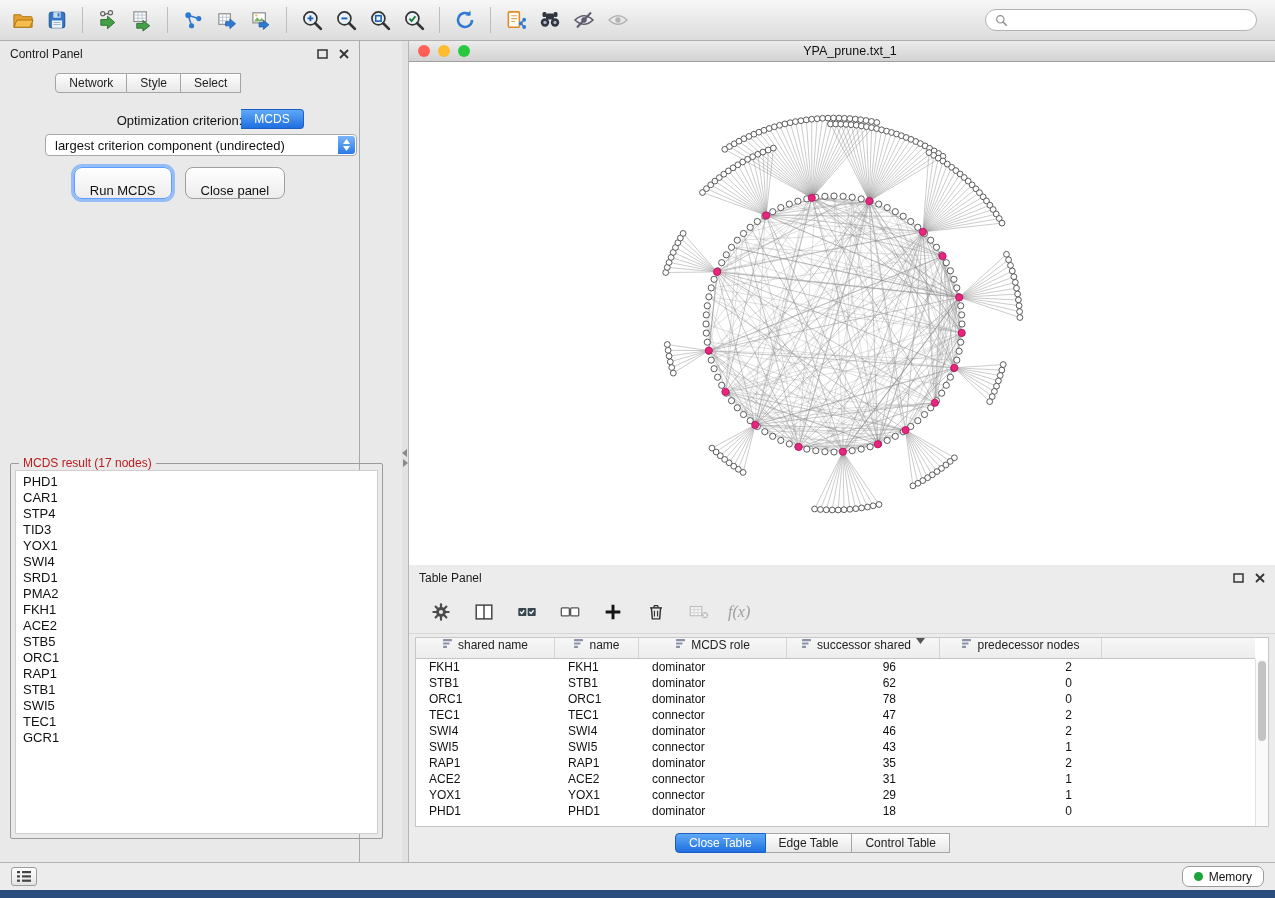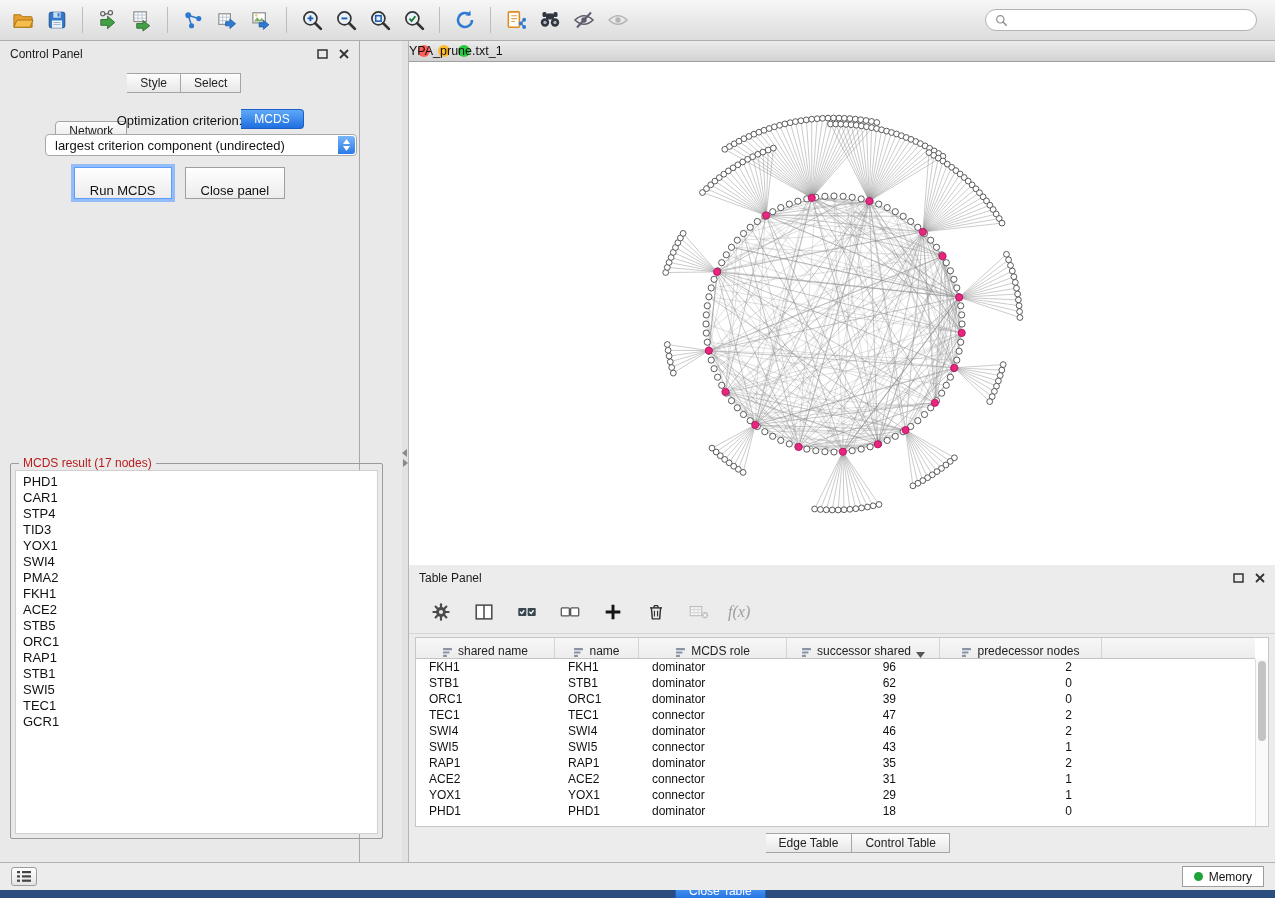--- a/index.html
+++ b/index.html
@@ -14,70 +14,70 @@
   .search-wrap input{border:none;outline:none;flex:1;font-size:12px;background:transparent;font-family:inherit;}
   .dim{opacity:.55;}
 
   
   #control-panel{position:absolute;left:0;top:41px;width:360px;height:821px;background:#e9e9e9;border-right:1px solid #a9a9a9;box-sizing:border-box;}
   .panel-header{height:26px;display:flex;align-items:center;padding:0 10px;font-size:12px;color:#1c1c1c;}
   .panel-btns{margin-left:auto;display:flex;gap:11px;align-items:center;}
   .panel-btns svg{display:block;}
   #cp-tabs{position:absolute;top:32px;left:0;right:0;display:flex;justify-content:center;}
   .tab-btn{height:20px;padding:0 13px;font-size:12px;font-family:inherit;background:linear-gradient(#fdfdfd,#e7e7e7);border:1px solid #a5a5a5;border-left:none;color:#222;cursor:pointer;}
-  .tab-btn:first-child{border-left:1px solid #a5a5a5;border-radius:4px 0 0 4px;margin-top:48px;}
+  .tab-btn:first-child{border-left:1px solid #a5a5a5;border-radius:4px 0 0 4px;}
   .tab-btn:last-child{border-radius:0 4px 4px 0;margin-top:36px;}
   .tab-btn.active{background:linear-gradient(#5ea9f8,#1f6fe0);border-color:#1c5fc4;color:#fff;}
   .opt-label{position:absolute;top:72px;left:0;right:0;text-align:center;font-size:13px;color:#111;}
   .combo{position:absolute;left:45px;top:93px;width:312px;height:22px;background:#fff;border:1px solid #a9a9a9;border-radius:4px;display:flex;align-items:center;font-size:13px;padding-left:9px;box-sizing:border-box;color:#111;}
   .combo .stepper{position:absolute;right:1px;top:1px;bottom:1px;width:17px;background:linear-gradient(#79b6fa,#2a79e6);border-radius:0 3px 3px 0;display:flex;flex-direction:column;align-items:center;justify-content:center;gap:2px;}
   .btn-row{position:absolute;top:126px;left:0;right:0;display:flex;justify-content:center;gap:13px;}
-  .mac-btn{height:23px;padding:15px 15px;font-size:13px;font-family:inherit;background:linear-gradient(#ffffff,#ececec);border:1px solid #9f9f9f;border-radius:0;color:#111;cursor:pointer;}
+  .mac-btn{height:23px;padding:15px 15px;font-size:13px;font-family:inherit;background:linear-gradient(#ffffff,#ececec);border:1px solid #9f9f9f;border-radius:8px;color:#111;cursor:pointer;}
   .mac-btn.focus{box-shadow:0 0 0 3px rgba(92,158,255,.6);border-color:#5c9eff;}
   .result-box{position:absolute;left:10px;top:422px;width:371px;height:374px;border:1px solid #9b9b9b;border-radius:2px;}
   .result-legend{position:absolute;top:-8px;left:8px;background:#e9e9e9;padding:0 4px;font-size:12px;color:#b91c1c;}
   .result-list{position:absolute;top:6px;left:4px;right:4px;bottom:4px;background:#fff;border:1px solid #cfcfcf;overflow:hidden;font-size:13px;padding:3px 0 0 7px;color:#111;}
   .result-item{line-height:16px;}
 
   
   #v-splitter{position:absolute;left:402px;top:41px;width:7px;height:821px;background:#e2e2e2;border-right:1px solid #b5b5b5;box-sizing:border-box;}
   #v-splitter .grips{position:absolute;top:408px;left:0;display:flex;flex-direction:column;gap:2px;}
 
   
   #network-window{position:absolute;left:409px;top:41px;width:866px;height:524px;}
   .net-titlebar{position:relative;height:21px;background:linear-gradient(#ececec,#d2d2d2);border-bottom:1px solid #9f9f9f;display:flex;align-items:center;box-sizing:border-box;}
   .tl{width:12px;height:12px;border-radius:50%;flex:none;}
   .tl.red{background:#ff5f57;margin-left:9px;}
   .tl.yellow{background:#febc2e;margin-left:8px;}
   .tl.green{background:#28c840;margin-left:8px;}
-  .net-title{position:absolute;left:0;right:0;text-align:left;font-size:12.5px;color:#111;pointer-events:none;}
+  .net-title{position:absolute;left:16px;right:0;text-align:center;font-size:12.5px;color:#111;pointer-events:none;}
   .net-canvas{position:absolute;left:0;top:21px;right:0;bottom:0;background:#fff;overflow:hidden;}
 
   
   #table-panel{position:absolute;left:409px;top:565px;width:866px;height:297px;background:#ececec;box-sizing:border-box;}
   .tp-toolbar{position:absolute;top:26px;left:0;right:0;height:42px;display:flex;align-items:center;gap:15px;padding-left:18px;border-bottom:1px solid #d6d6d6;}
   .tp-toolbar .tbtn{width:28px;}
   .fx{font-family:"Liberation Serif",serif;font-style:italic;color:#9d9d9d;font-size:16px;}
   .tp-table{position:absolute;top:72px;left:6px;right:6px;height:190px;background:#fff;border:1px solid #c6c6c6;box-sizing:border-box;overflow:hidden;}
   .t-header{display:grid;grid-template-columns:139px 84px 148px 153px 162px 1fr;height:21px;background:linear-gradient(#f7f7f7,#ededed);border-bottom:1px solid #c4c4c4;box-sizing:border-box;margin-right:13px;}
-  .th{display:flex;align-items:flex-end;justify-content:center;gap:5px;font-size:12px;color:#222;border-right:1px solid #d4d4d4;overflow:hidden;white-space:nowrap;}
+  .th{display:flex;align-items:flex-start;justify-content:center;gap:5px;font-size:12px;color:#222;border-right:1px solid #d4d4d4;overflow:hidden;white-space:nowrap;}
   .th.filler{border-right:none;}
   .t-body{margin-right:13px;}
   .tr{display:grid;grid-template-columns:139px 84px 148px 153px 162px 1fr;height:16px;line-height:16px;font-size:12px;color:#111;}
   .td{overflow:hidden;white-space:nowrap;padding-left:13px;box-sizing:border-box;}
   .td.col3{text-align:right;padding-right:44px;padding-left:0;}
   .td.col4{text-align:right;padding-right:30px;padding-left:0;}
   .t-scrollbar{position:absolute;right:0;top:21px;bottom:0;width:13px;background:#fafafa;border-left:1px solid #e0e0e0;box-sizing:border-box;}
   .t-scrollbar .thumb{position:absolute;left:2px;right:2px;top:2px;height:80px;background:#c3c3c3;border-radius:5px;}
   #tp-tabs{position:absolute;top:268px;left:0;right:0;display:flex;justify-content:center;}
 
   
   #status-bar{position:absolute;left:0;top:862px;width:1275px;height:28px;background:#ececec;border-top:1px solid #b2b2b2;display:flex;align-items:center;padding:0 11px;box-sizing:border-box;}
   .status-menu-btn{width:26px;height:19px;border:1px solid #9c9c9c;border-radius:3px;background:linear-gradient(#ffffff,#e4e4e4);display:flex;align-items:center;justify-content:center;padding:0;cursor:pointer;}
-  .memory-btn{margin-left:auto;height:21px;border:1px solid #9c9c9c;border-radius:0;background:#fff;display:flex;align-items:center;gap:6px;padding:0 11px;font-size:12px;font-family:inherit;color:#111;cursor:pointer;}
+  .memory-btn{margin-left:auto;height:21px;border:1px solid #9c9c9c;border-radius:7px;background:#fff;display:flex;align-items:center;gap:6px;padding:0 11px;font-size:12px;font-family:inherit;color:#111;cursor:pointer;}
   .mem-dot{width:9px;height:9px;border-radius:50%;background:#1ea33b;flex:none;}
 </style>
 </head>
 <body>
 
 <div id="app">
 
   <div id="toolbar">
     <button class="tbtn">
       <svg width="23" height="23" viewBox="0 0 24 24">
@@ -251,20 +251,21 @@
     </div>
     <div class="result-box">
       <span class="result-legend">MCDS result (17 nodes)</span>
       <div class="result-list" id="result-list">
           <div class="result-item">PHD1</div>
           <div class="result-item">CAR1</div>
           <div class="result-item">STP4</div>
           <div class="result-item">TID3</div>
           <div class="result-item">YOX1</div>
           <div class="result-item">SWI4</div>
+          <div class="result-item">SRD1</div>
           <div class="result-item">PMA2</div>
           <div class="result-item">FKH1</div>
           <div class="result-item">ACE2</div>
           <div class="result-item">STB5</div>
           <div class="result-item">ORC1</div>
           <div class="result-item">RAP1</div>
           <div class="result-item">STB1</div>
           <div class="result-item">SWI5</div>
           <div class="result-item">TEC1</div>
           <div class="result-item">GCR1</div>
@@ -688,21 +689,21 @@
             <div class="td col1">STB1</div>
             <div class="td col2">dominator</div>
             <div class="td col3">62</div>
             <div class="td col4">0</div>
             <div class="td"></div>
           </div>
           <div class="tr">
             <div class="td col0">ORC1</div>
             <div class="td col1">ORC1</div>
             <div class="td col2">dominator</div>
-            <div class="td col3">39</div>
+            <div class="td col3">78</div>
             <div class="td col4">0</div>
             <div class="td"></div>
           </div>
           <div class="tr">
             <div class="td col0">TEC1</div>
             <div class="td col1">TEC1</div>
             <div class="td col2">connector</div>
             <div class="td col3">47</div>
             <div class="td col4">2</div>
             <div class="td"></div>

